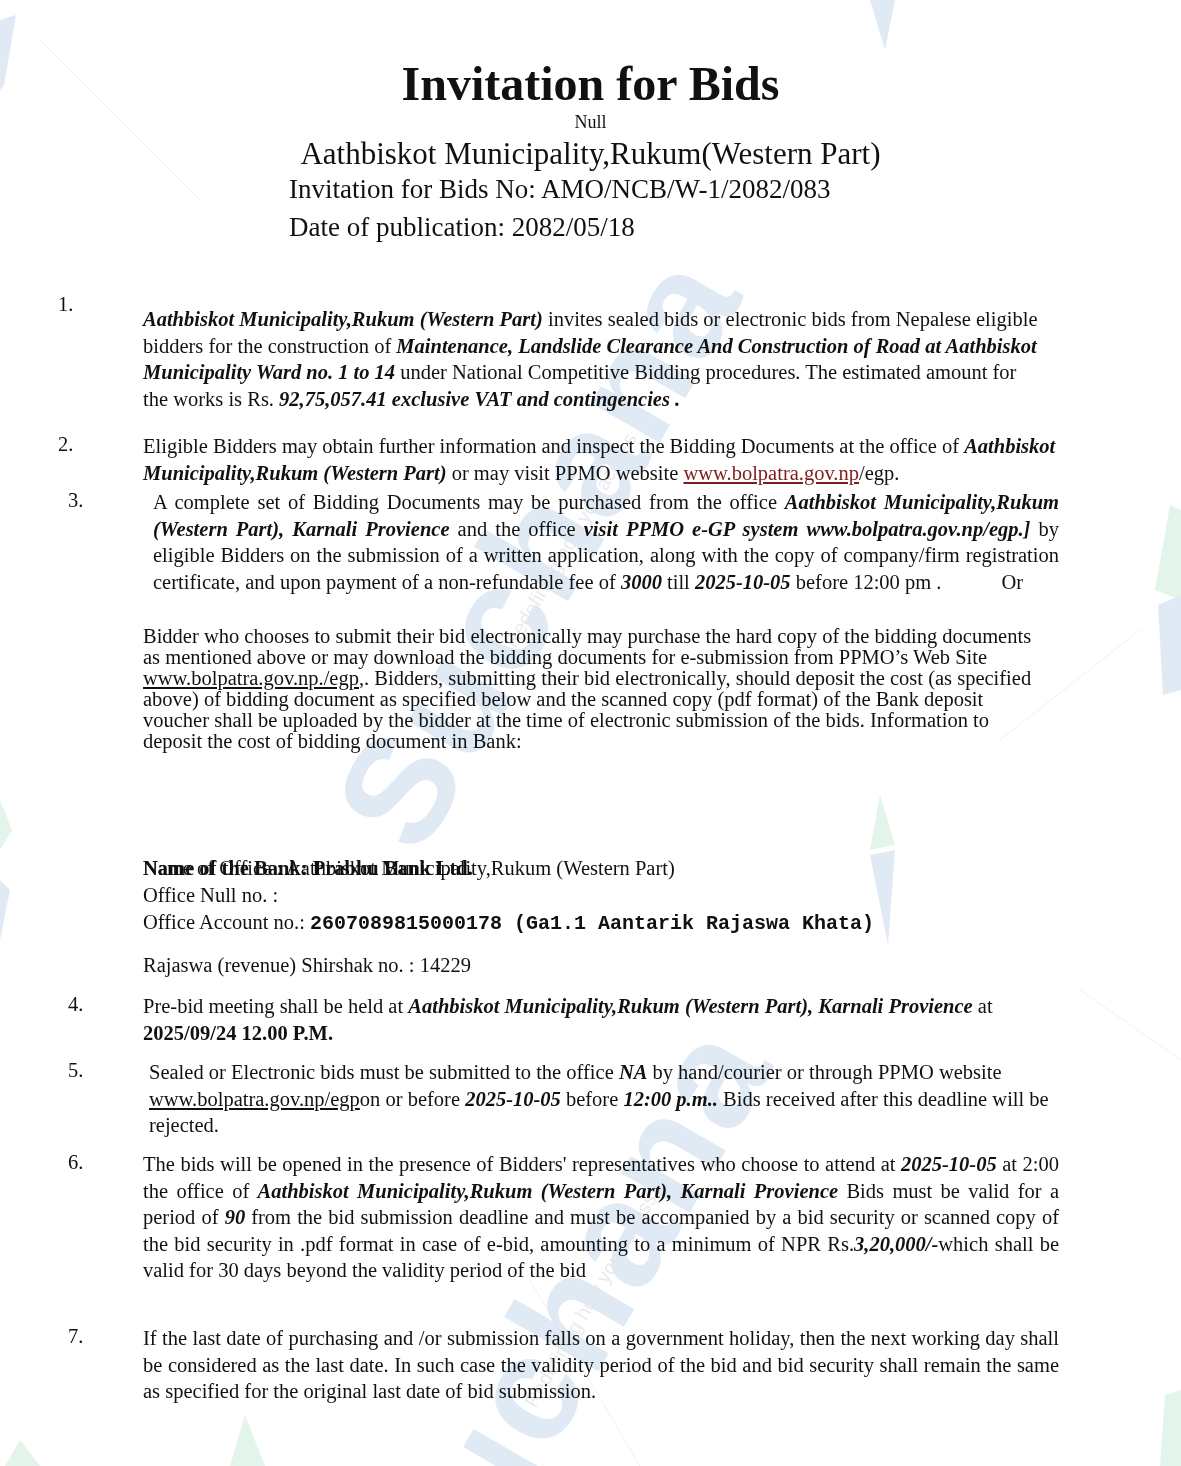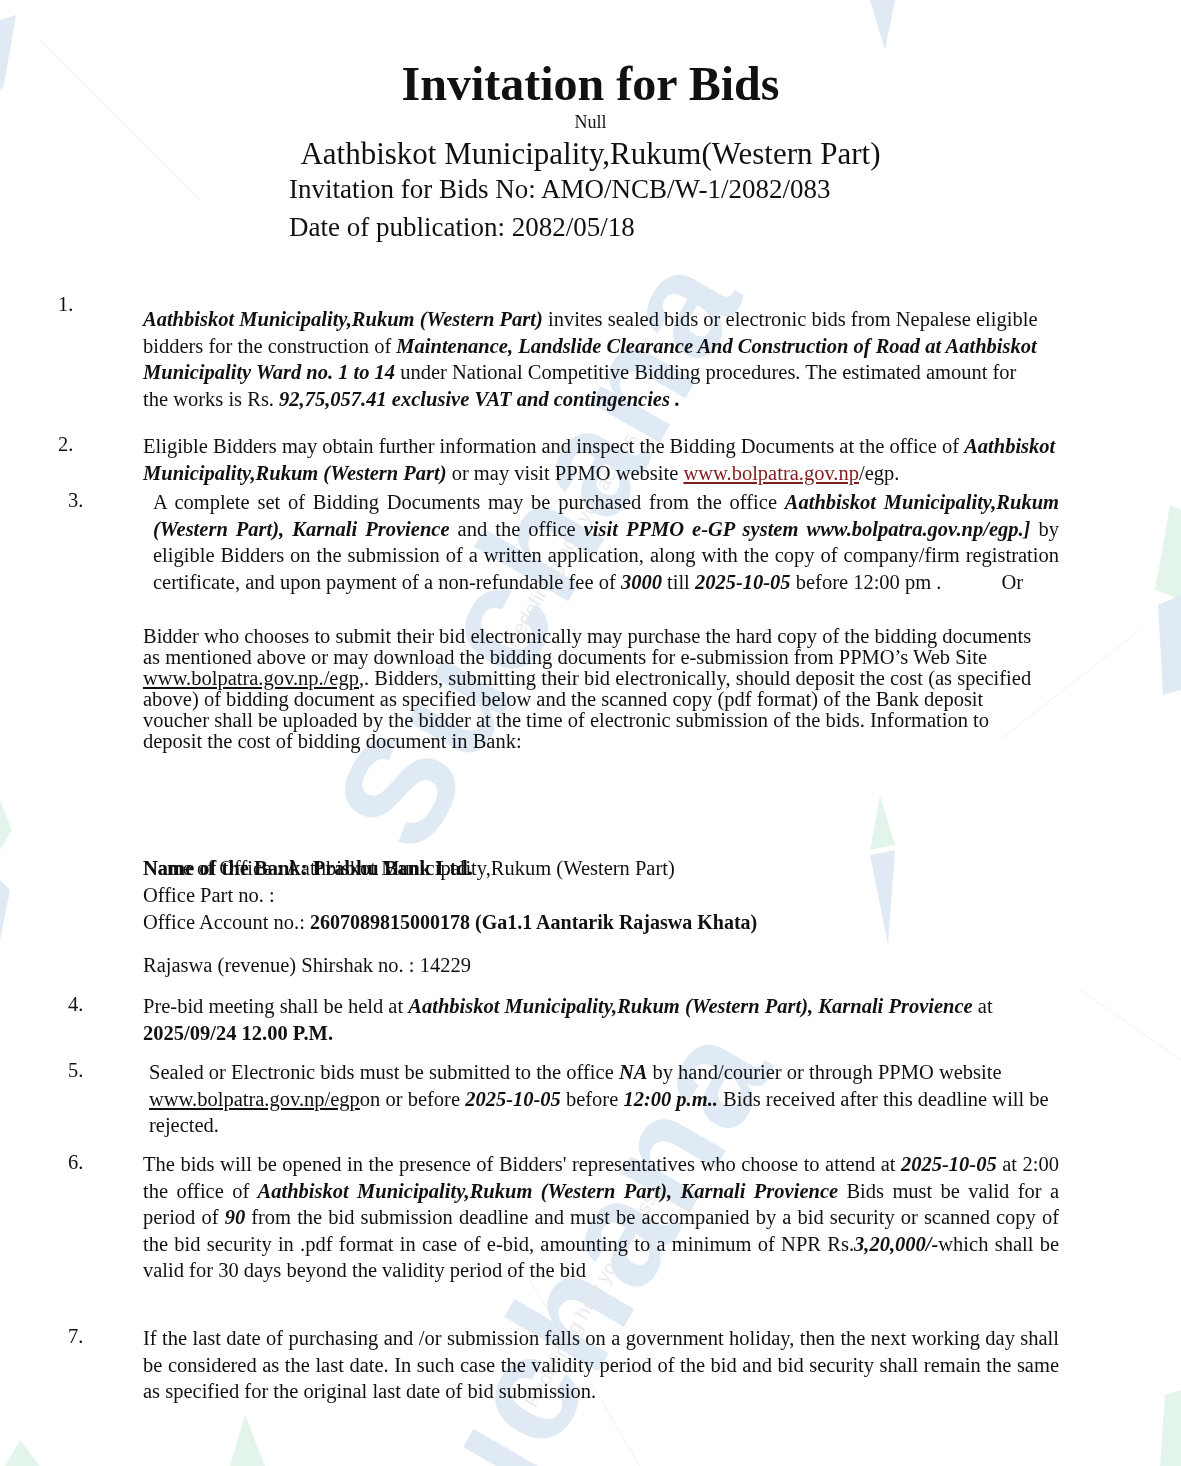--- a/index.html
+++ b/index.html
@@ -25,21 +25,21 @@
   .ifb-no { position: absolute; top: 174px; left: 289px; font-size: 27px; }
   .pub-date { position: absolute; top: 212px; left: 289px; font-size: 27px; }
 
   .item { position: absolute; font-size: 20.5px; line-height: 26.5px; }
   .num { position: absolute; font-size: 20.5px; }
   .justify { text-align: justify; }
   .i { font-style: italic; font-weight: bold; }
   .b { font-weight: bold; }
   .u { text-decoration: underline; }
   .bank-line { position: absolute; left: 143px; font-size: 20.5px; }
-  .acct-bold { font-weight: bold; font-size: 23px; font-family: Liberation Serif, serif; font-size: 20px; }
+  .acct-bold { font-weight: bold; font-size: 23px; font-family: Liberation Mono, monospace; font-size: 20px; }
 </style>
 </head>
 <body>
 
 <svg class="wm" width="1181" height="1466" style="left:0;top:0;">
   <g opacity="0.9">
     <polygon points="0,20 16,15 4,85 0,90" fill="#dde8f4"></polygon>
     <polygon points="870,0 895,0 885,50" fill="#dde8f4"></polygon>
     <polygon points="1170,505 1181,510 1181,600 1155,590" fill="#e0f3e9"></polygon>
     <polygon points="1158,605 1181,595 1181,690 1163,695" fill="#dde8f4"></polygon>
@@ -81,21 +81,21 @@
   <div class="num" style="left:68px;top:489px;">3.</div>
   <div class="item justify" style="left:153px;top:489px;width:906px;">
     <span>A complete set of Bidding Documents may be purchased from the office </span><span class="i">Aathbiskot Municipality,Rukum (Western Part), Karnali Provience</span><span> and the office </span><span class="i">visit PPMO e-GP system www.bolpatra.gov.np/egp.]</span><span> by eligible Bidders on the submission of a written application, along with the copy of company/firm registration certificate, and upon payment of a non-refundable fee of </span><span class="i">3000</span><span> till </span><span class="i">2025-10-05</span><span> before 12:00 pm .</span><span style="display:inline-block;width:60px;"></span><span>Or</span>
   </div>
   <div class="item" style="left:143px;top:626px;width:906px;line-height:21px;">
     <span>Bidder who chooses to submit their bid electronically may purchase the hard copy of the bidding documents as mentioned above or may download the bidding documents for e-submission from PPMO’s Web Site </span><a class="u" style="color:#111;">www.bolpatra.gov.np./egp</a><span>,. Bidders, submitting their bid electronically, should deposit the cost (as specified above) of bidding document as specified below and the scanned copy (pdf format) of the Bank deposit voucher shall be uploaded by the bidder at the time of electronic submission of the bids. Information to deposit the cost of bidding document in Bank:</span>
   </div>
 
   <div class="bank-line" style="top:857px;font-weight:bold;">Name of the Bank:  Prabhu Bank Ltd.</div>
   <div class="bank-line" style="top:857px;">Name of Office : Aathbiskot Municipality,Rukum (Western Part)</div>
-  <div class="bank-line" style="top:884px;">Office Part no. :</div>
+  <div class="bank-line" style="top:884px;">Office Null no. :</div>
   <div class="bank-line" style="top:911px;">
     <span>Office Account no.: </span><span class="acct-bold">2607089815000178 (Ga1.1 Aantarik Rajaswa Khata)</span>
   </div>
   <div class="bank-line" style="top:954px;">Rajaswa (revenue) Shirshak no. : 14229</div>
 
   <div class="num" style="left:68px;top:993px;">4.</div>
   <div class="item" style="left:143px;top:993px;width:1000px;">
     <span>Pre-bid meeting shall be held at </span><span class="i">Aathbiskot Municipality,Rukum (Western Part), Karnali Provience</span><span> at </span><br><span class="b">2025/09/24 12.00 P.M.</span>
   </div>
 

